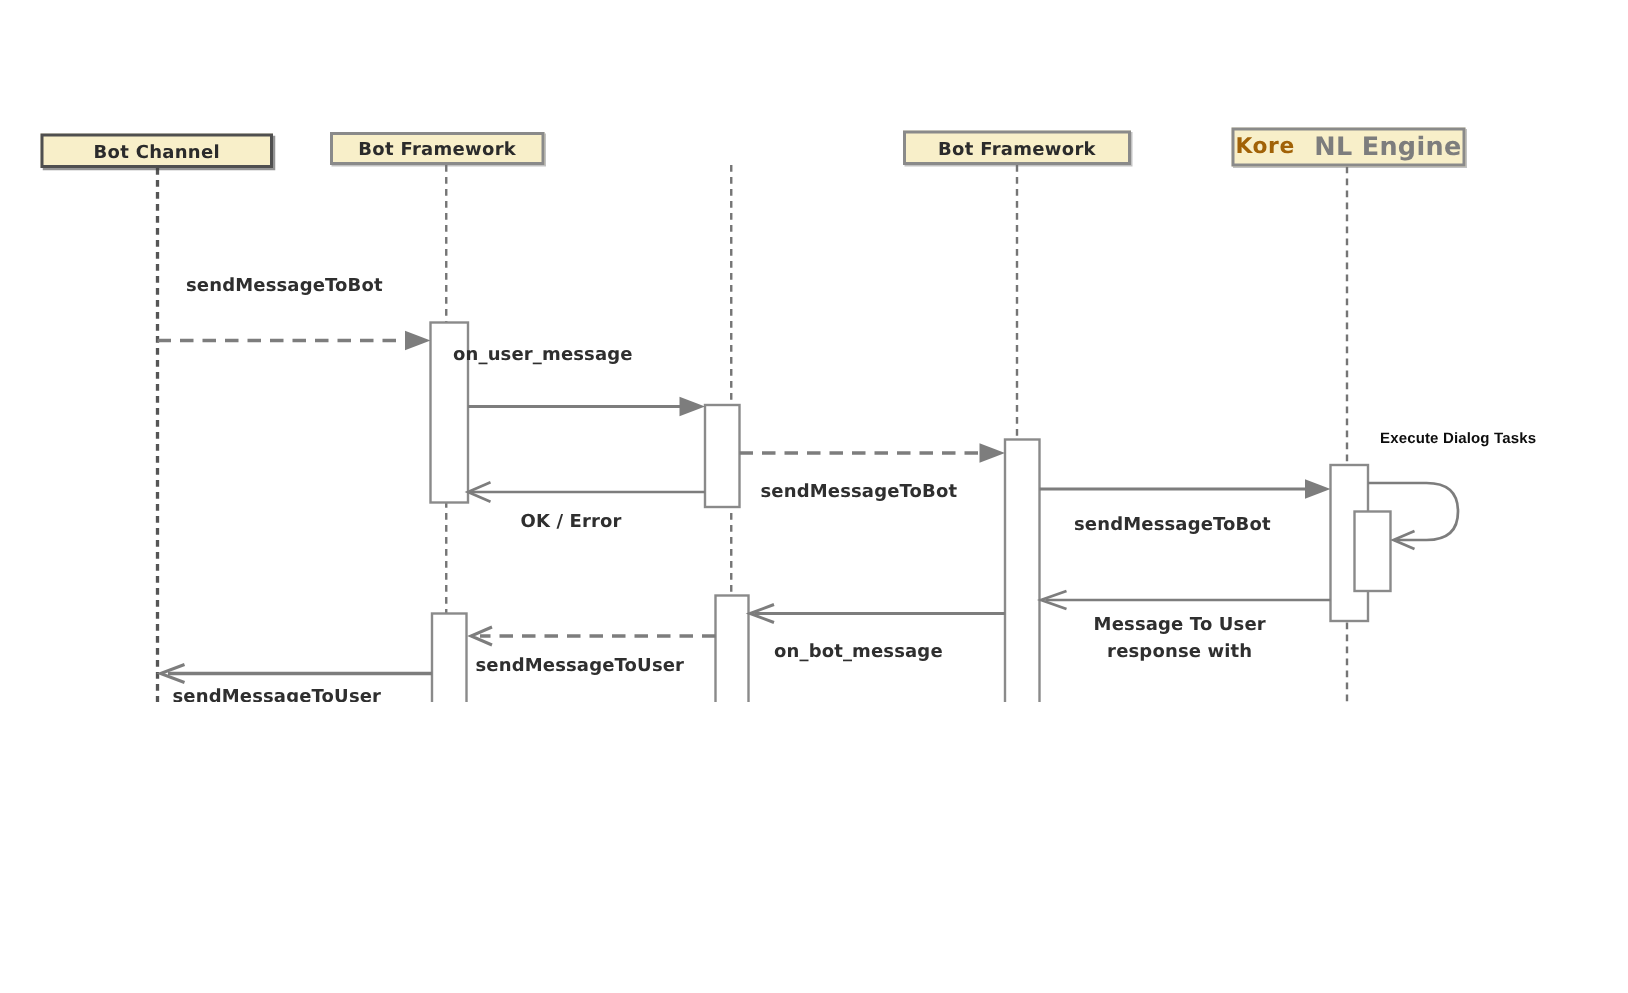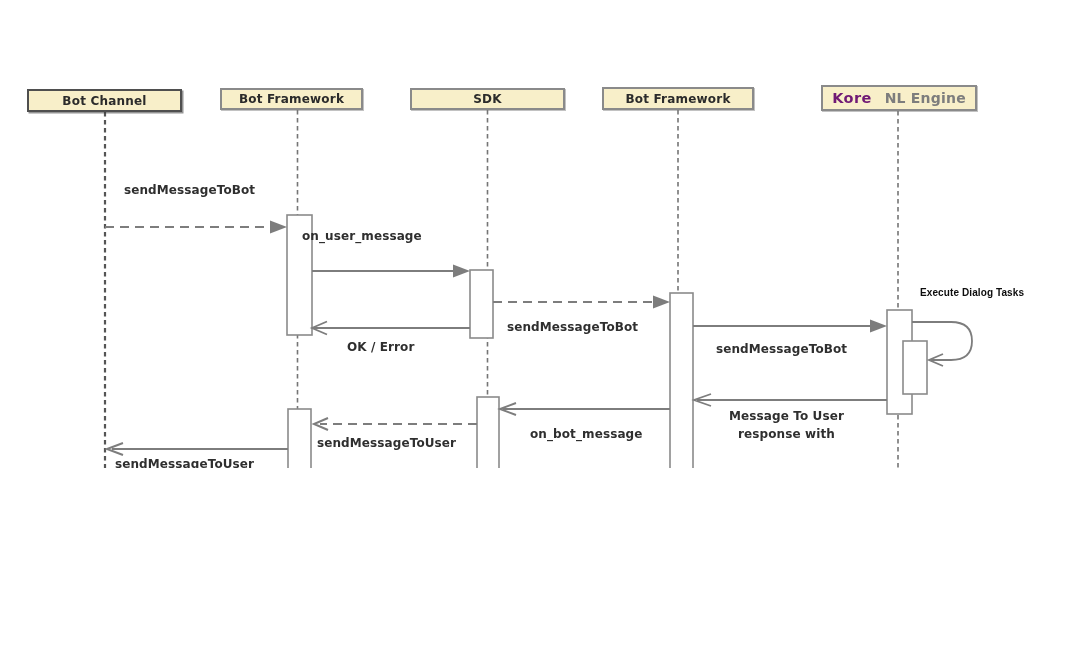--- a/index.html
+++ b/index.html
@@ -17,22 +17,22 @@
     background: #F8EFC9;
     border: 2px solid #8a8a8a;
     box-shadow: 1px 1px 0 rgba(120,120,120,0.45);
     display: flex; align-items: center; justify-content: center;
     font-size: 12px; font-weight: bold; color: #2b2b2b;
     z-index: 3;
     letter-spacing: 0.2px;
     white-space: nowrap;
   }
   .actor-box.heavy { border-color: #4f4f4f; box-shadow: 1.5px 1.5px 0 rgba(60,60,60,0.55); }
-  .brand { font-size: 14.5px; font-weight: 800; color: #701a75; letter-spacing: 0.4px; margin-right: 13px; }
-  .brand-rest { font-size: 14px; font-weight: bold; color: #7d7d7d; }
+  .brand { font-size: 14.5px; font-weight: 800; color: #a16207; letter-spacing: 0.4px; margin-right: 13px; }
+  .brand-rest { font-size: 17px; font-weight: bold; color: #7d7d7d; }
   .mlabel {
     position: absolute;
     font-size: 12px; font-weight: bold; color: #2f2f2f;
     white-space: nowrap;
     z-index: 4;
     letter-spacing: 0.1px;
   }
   .mlabel.annotation {
     font-family: "Liberation Sans", sans-serif;
     font-size: 10px; color: #0d0d0d; letter-spacing: 0.1px;
@@ -130,23 +130,20 @@
   </svg>
 
   <div class="actor-box heavy" style="left:27px; top:89px; width:155px; height:23px;">
     <span>Bot Channel</span>
   </div>
 
   <div class="actor-box" style="left:220px; top:88px; width:143px; height:22px;">
     <span>Bot Framework</span>
   </div>
 
-  <div class="actor-box" style="left:410px; top:88px; width:155px; height:22px;">
-    <span>SDK</span>
-  </div>
 
   <div class="actor-box" style="left:602px; top:87px; width:152px; height:23px;">
     <span>Bot Framework</span>
   </div>
 
   <div class="actor-box" style="left:821px; top:85px; width:156px; height:26px;">
     <span class="brand">Kore</span>
     <span class="brand-rest">NL Engine</span>
   </div>
 
@@ -160,21 +157,21 @@
 
   <div class="mlabel" style="left:716px; top:342px;">sendMessageToBot</div>
 
   <div class="mlabel annotation" style="left:920px; top:287px;">Execute Dialog Tasks</div>
 
   <div class="mlabel two-line" style="left:700px; top:407px; width:173px;">
     <div>Message To User</div>
     <div>response with</div>
   </div>
 
-  <div class="mlabel" style="left:516px; top:427px;margin-left:14px;">on_bot_message</div>
+  <div class="mlabel" style="left:516px; top:427px;">on_bot_message</div>
 
   <div class="mlabel" style="left:317px; top:436px;">sendMessageToUser</div>
 
   <div class="mlabel" style="left:115px; top:457px;">sendMessageToUser</div>
 
   <div class="mlabel" style="left:542px; top:504px;">OK / Error</div>
 
 </div>
 
 </body></html>

